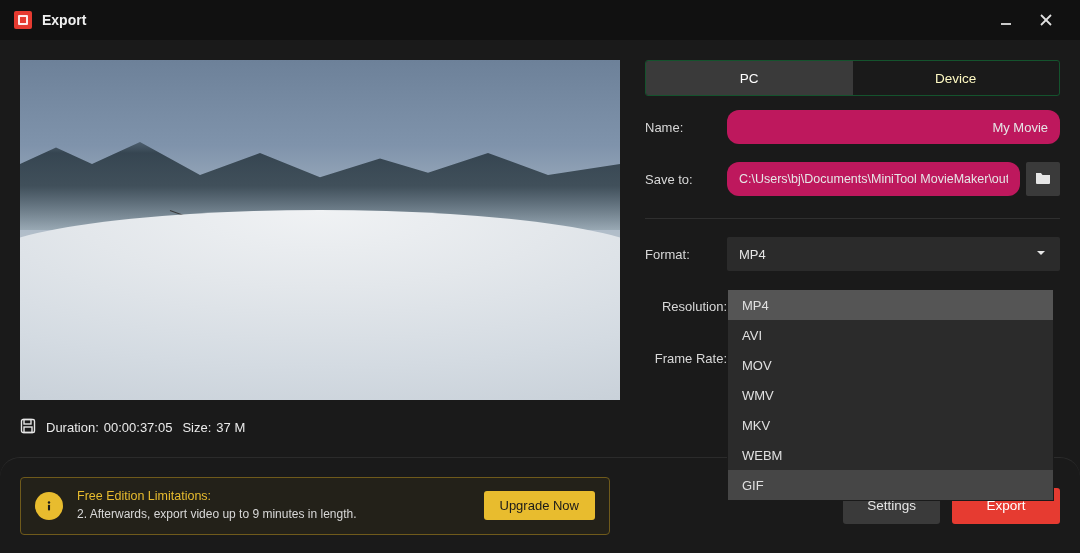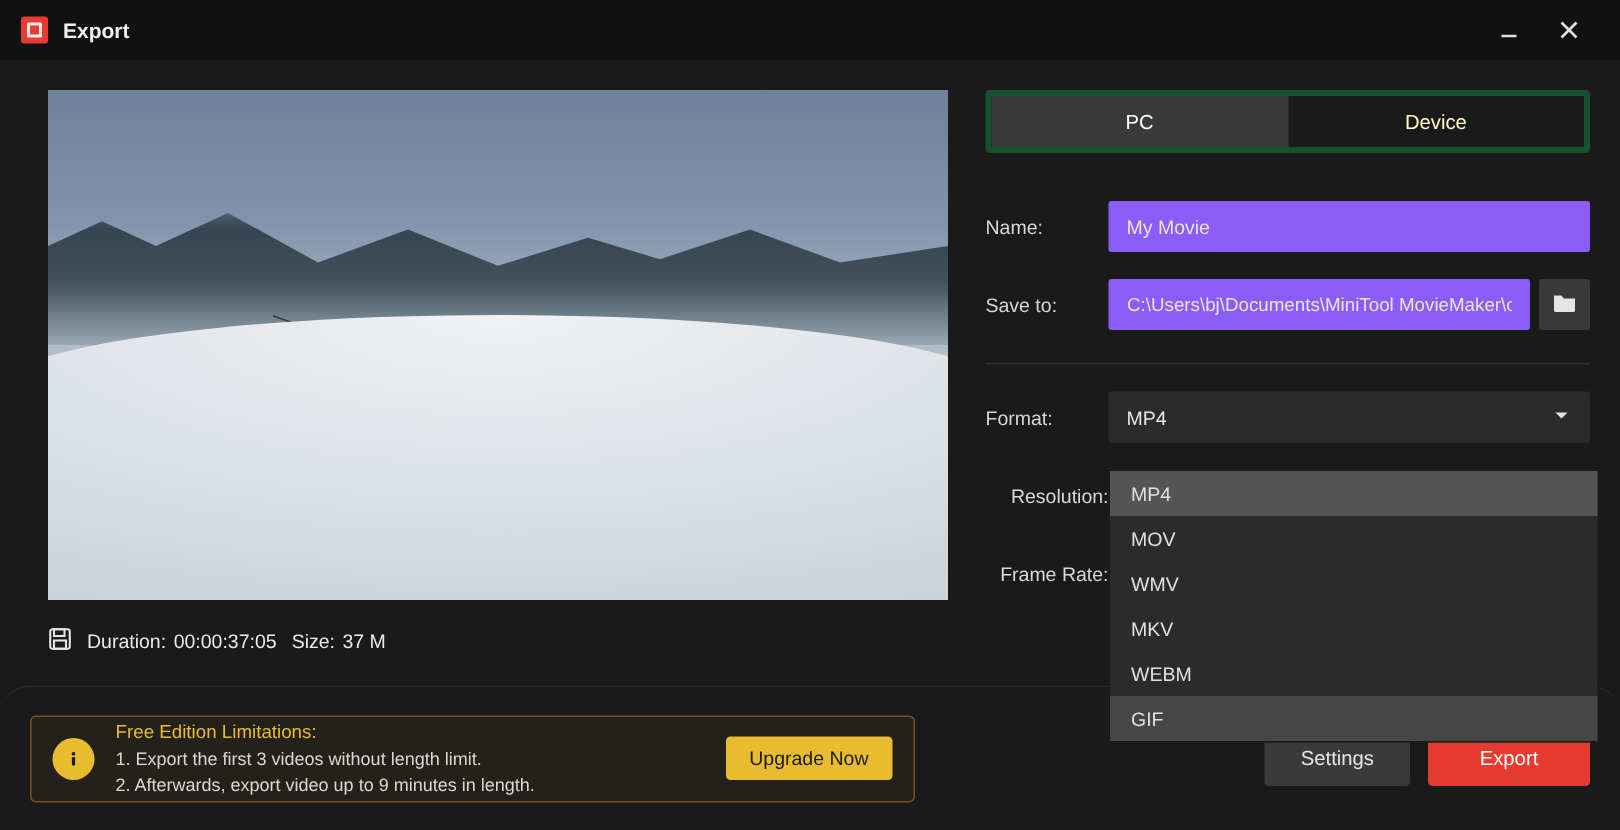--- a/index.html
+++ b/index.html
@@ -40,21 +40,20 @@
     
     .main {
       display: flex;
       padding: 20px;
       gap: 20px;
     }
     .left-col {
       display: flex;
       flex-direction: column;
       width: 605px;
-      margin-left: 12px;
     }
     .preview {
       width: 600px;
       height: 340px;
       background: linear-gradient(to bottom, #6d8199 0%, #7f93ab 25%, #b9c4ce 55%, #e0e3e6 70%, #d7dde3 100%);
       position: relative;
       overflow:hidden;
     }
     
     .preview::before {
@@ -86,38 +85,38 @@
       font-size:13px;
     }
     .infoline svg { width:16px; height:16px; }
     
     .right-col {
       flex: 1;
       display:flex; flex-direction:column;
       position: relative;
     }
     .tabbar {
-      display:flex; border:4px solid #14532d; border-radius:3px; overflow:hidden;
-      margin-bottom: 32px;
+      display:flex; border:1px solid #14532d; border-radius:3px; overflow:hidden;
+      margin-bottom: 14px;
     }
     .tab {
       flex:1; height:34px; display:flex; align-items:center; justify-content:center;
       cursor:pointer; color:#fef9c3; font-size:13.5px;
     }
     .tab.active { background:#3a3a3a; color:#fff; }
     .form-row {
       display:flex; align-items:center; margin-bottom: 18px;
       height: 34px;
     }
     .form-label {
       width: 82px; color:#d8d8d8; font-size:13px;
     }
     .field {
-      flex:1; height:34px; background:#8b5cf6; border:none; color:#e6e6e6;
-      padding: 0 12px; font-size:13px; border-radius:2px;
+      flex:1; height:34px; background:#be185d; border:none; color:#e6e6e6;
+      padding: 0 12px; font-size:13px; border-radius:12px;text-align:right;
     }
     .field.path { flex:1; font-size:12.5px; white-space:nowrap; overflow:hidden; text-overflow:clip; }
     .browse-btn {
       width:34px; height:34px; margin-left:6px; background:#3a3a3a;
       display:flex; align-items:center; justify-content:center; border-radius:2px;
       cursor:pointer;
     }
     .browse-btn svg { width:18px; height:18px; fill:#e6e6e6; }
     .divider { height:1px; background:#2f2f2f; margin: 4px 0 18px 0; }
     .select {
@@ -261,20 +260,21 @@
     <div class="rel">
       <div class="form-row">
         <div class="form-label">Resolution:</div>
       </div>
       <div class="form-row">
         <div class="form-label">Frame Rate:</div>
       </div>
 
       <div class="dropdown" id="format-dropdown">
           <div class="dropdown-item sel">MP4</div>
+          <div class="dropdown-item">AVI</div>
           <div class="dropdown-item">MOV</div>
           <div class="dropdown-item">WMV</div>
           <div class="dropdown-item">MKV</div>
           <div class="dropdown-item">WEBM</div>
           <div class="dropdown-item hl">GIF</div>
         </div>
     </div>
 
   </div>
 </div>
@@ -282,21 +282,20 @@
 <div class="bottom">
   <div class="limit-box">
     <div class="limit-icon">
       <svg viewBox="0 0 16 16" width="14" height="14">
           <circle cx="8" cy="4" r="1.4" fill="#1a1a1a"></circle>
           <rect x="6.8" y="6.5" width="2.4" height="6.5" rx="1" fill="#1a1a1a"></rect>
         </svg>
     </div>
     <div class="limit-text">
       <div class="limit-title">Free Edition Limitations:</div>
-      <div>1. Export the first 3 videos without length limit.</div>
       <div>2. Afterwards, export video up to 9 minutes in length.</div>
     </div>
     <div class="upgrade-btn">Upgrade Now</div>
   </div>
   <div class="bottom-spacer"></div>
   <div class="btn btn-settings">Settings</div>
   <div class="btn btn-export">Export</div>
 </div>
 
 </body></html>

